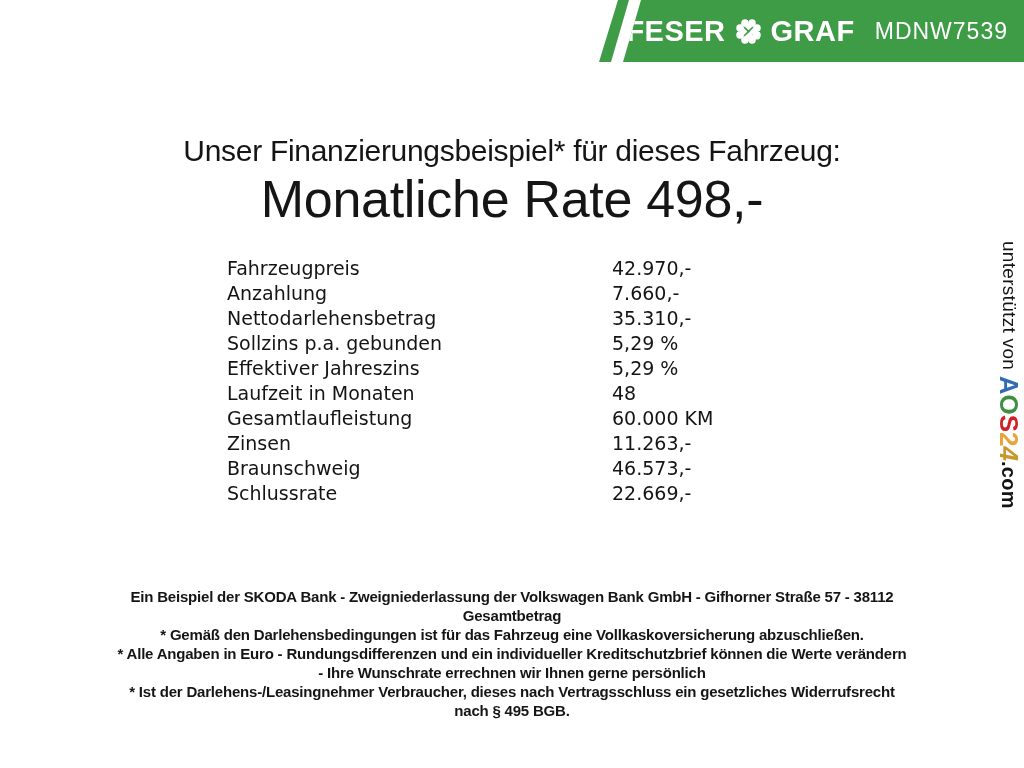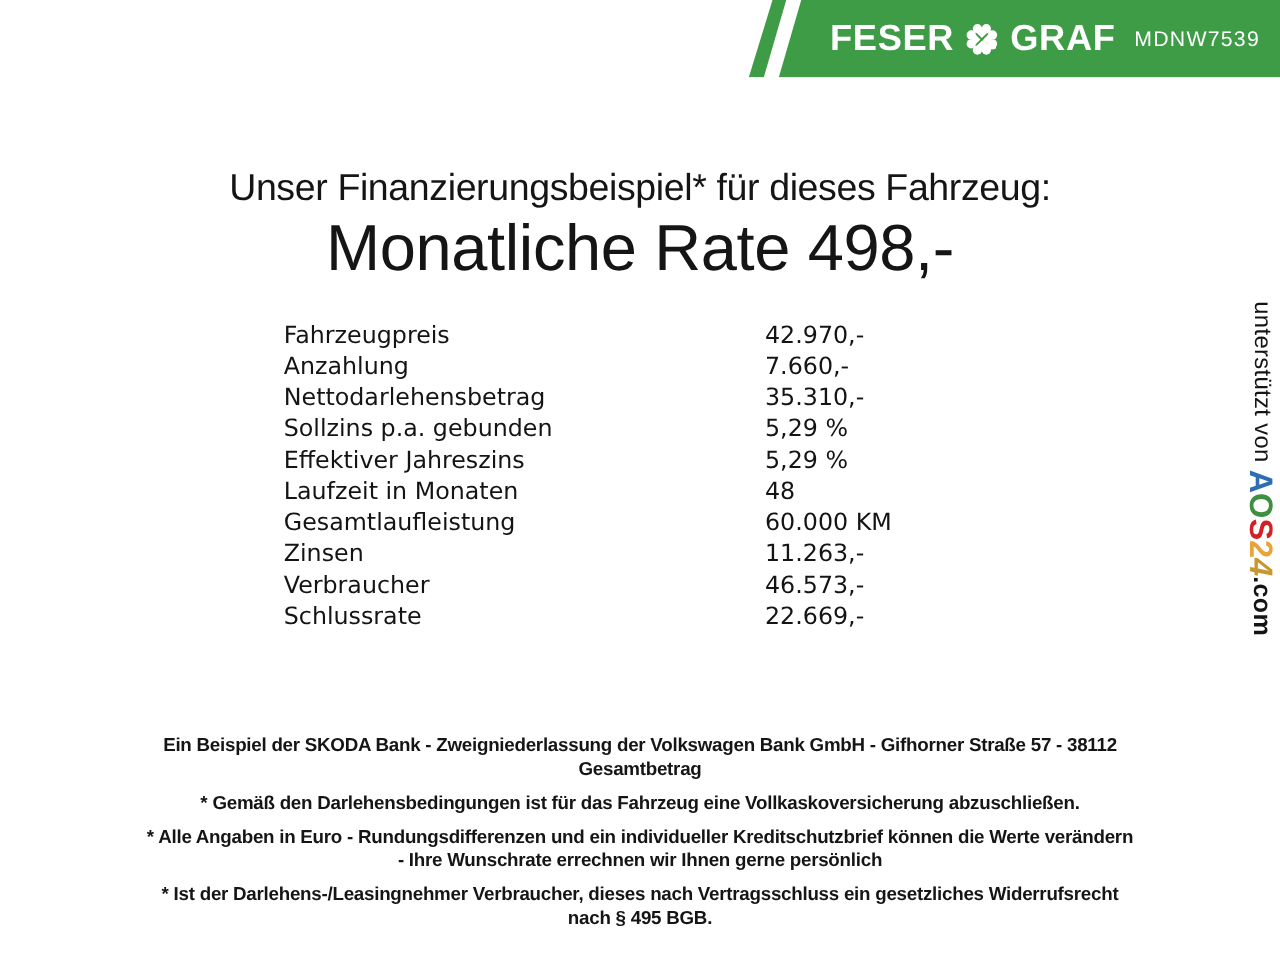--- a/index.html
+++ b/index.html
@@ -21,21 +21,21 @@
     padding-right: 16px;
   }
   .banner-stripe {
     position: absolute; top: 0; left: 599px;
     width: 30px; height: 62px;
     clip-path: polygon(19px 0, 30px 0, 12px 62px, 0 62px);
   }
   .brand { display: flex; align-items: center; color: #ffffff; }
   .brand-name { font-weight: bold; font-size: 29px; letter-spacing: 0.5px; line-height: 1; }
   .clover { width: 31px; height: 31px; margin: 0 7px; display: block; }
-  .brand-code { font-size: 17px; font-weight: 400; letter-spacing: 1px; margin-left: 15px; line-height: 1; }
+  .brand-code { font-size: 23px; font-weight: 400; letter-spacing: 1px; margin-left: 20px; line-height: 1; }
 
   
   .title-block { position: absolute; top: 92px; left: 0; width: 1024px; text-align: center; color: #151515; }
   .title-line1 { font-size: 30px; letter-spacing: -0.3px; line-height: 1.1; margin-top: 42px; }
   .title-line2 { font-size: 52px; letter-spacing: -0.3px; line-height: 1.1; margin-top: 4px; }
 
   
   .fin-table {
     position: absolute; top: 256px; left: 227px; width: 570px;
     font-family: "DejaVu Sans", sans-serif;
@@ -59,21 +59,21 @@
   .sidebar-suffix { font-weight: bold; font-size: 20px; }
 
   
   .footer {
     position: absolute; top: 587px; left: 0; width: 1024px;
     text-align: center;
     font-size: 15px; font-weight: bold; letter-spacing: -0.2px;
     color: #151515;
   }
   .footer-para { margin: 0; }
-  .footer-para + .footer-para { margin-top: 8px; }
+  .footer-para + .footer-para { margin-top: 0; }
   .footer-line { line-height: 19px; }
 </style>
 </head>
 <body>
 
 <div class="page">
 
   <div class="banner-stripe" style="background-color: rgb(62, 155, 70);"></div>
   <header class="banner" style="background-color: rgb(62, 155, 70);">
     <div class="brand" style="color: rgb(255, 255, 255);">
@@ -129,21 +129,21 @@
     </div>
     <div class="fin-row">
       <span class="fin-label">Gesamtlaufleistung</span>
       <span class="fin-value">60.000 KM</span>
     </div>
     <div class="fin-row">
       <span class="fin-label">Zinsen</span>
       <span class="fin-value">11.263,-</span>
     </div>
     <div class="fin-row">
-      <span class="fin-label">Verbraucher</span>
+      <span class="fin-label">Braunschweig</span>
       <span class="fin-value">46.573,-</span>
     </div>
     <div class="fin-row">
       <span class="fin-label">Schlussrate</span>
       <span class="fin-value">22.669,-</span>
     </div>
   </div>
 
   <div class="sidebar">
     <span>unterstützt von </span><span class="aos-letter" style="color: rgb(46, 109, 180);">A</span><span class="aos-letter" style="color: rgb(63, 143, 65);">O</span><span class="aos-letter" style="color: rgb(210, 32, 39);">S</span><span class="aos-letter" style="color: rgb(232, 163, 59);">2</span><span class="aos-letter aos-letter-4" style="color: rgb(200, 152, 47);">4</span><span class="sidebar-suffix">.com</span>

